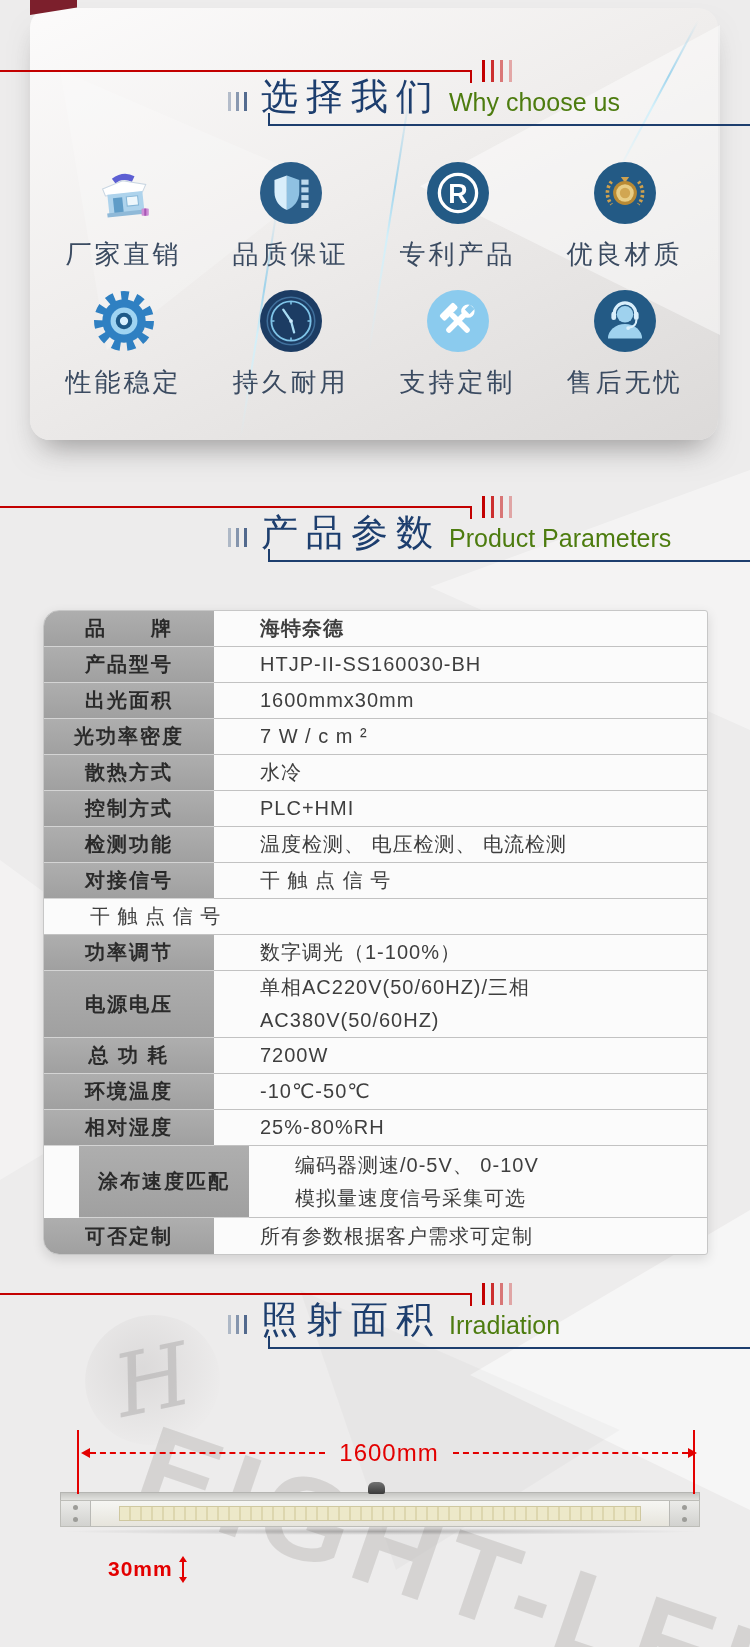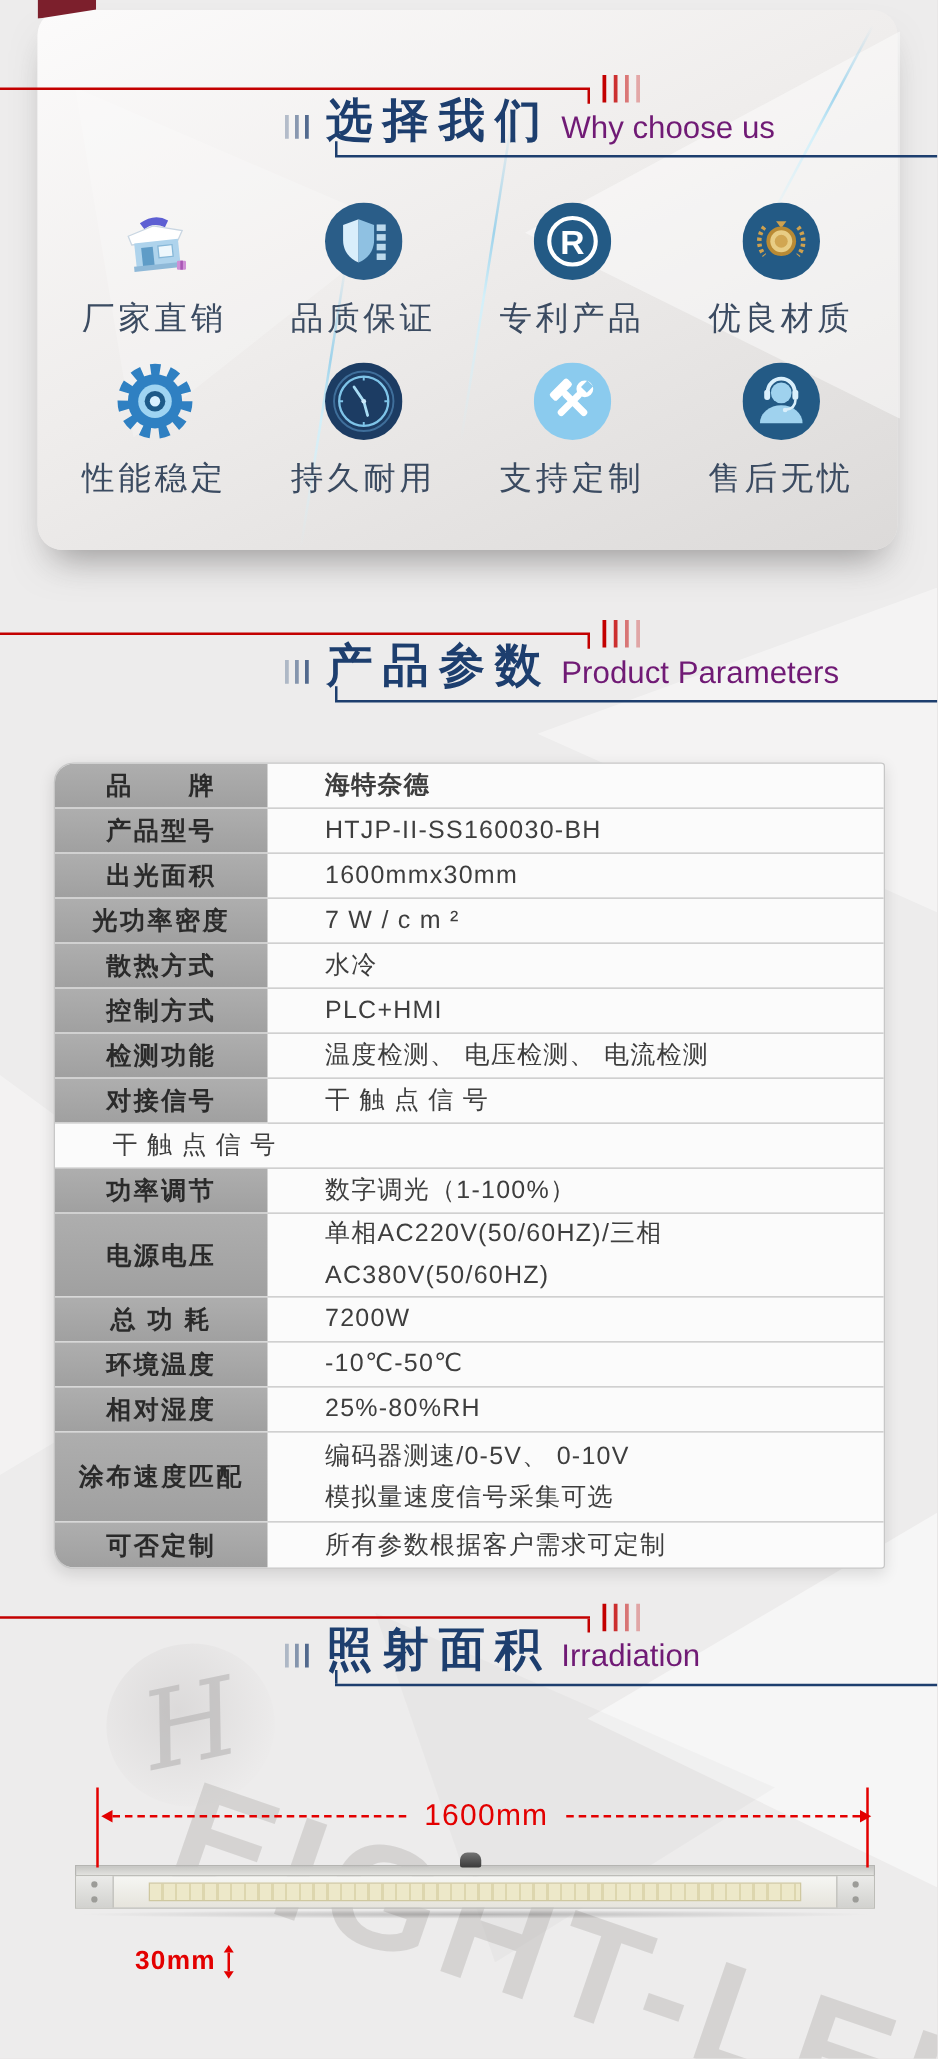--- a/index.html
+++ b/index.html
@@ -42,43 +42,43 @@
   .red-rule::after { content:""; position:absolute; right:0; top:2px; width:2px; height:11px; background:#c30000; }
   .ticks { display:flex; gap:6px; }
   .ticks i { display:block; width:3px; height:22px; }
   .ticks.red { position:absolute; left:482px; top:-2px; }
   .ticks.red i { background:#c30000; }
   .ticks.red i:nth-child(2){opacity:.8} .ticks.red i:nth-child(3){opacity:.5} .ticks.red i:nth-child(4){opacity:.3}
   .title-line { position:absolute; left:228px; top:16px; display:flex; align-items:flex-end; }
   .ticks.navy { gap:5px; margin:0 14px 4px 0; }
   .ticks.navy i { background:#1d3e6e; height:19px; }
   .ticks.navy i:nth-child(1){opacity:.3} .ticks.navy i:nth-child(2){opacity:.5} .ticks.navy i:nth-child(3){opacity:.75}
-  .zh { font-size:37px; font-weight:bold; color:#1d3e6e; letter-spacing:8px; line-height:1; white-space:nowrap; }
-  .en { font-size:25px; color:#701a75; margin-left:8px; line-height:1.05; white-space:nowrap; }
+  .zh { font-size:37px; font-weight:normal; color:#1d3e6e; letter-spacing:8px; line-height:1; white-space:nowrap; }
+  .en { font-size:25px; color:#4d7c0f; margin-left:8px; line-height:1.05; white-space:nowrap; }
   .navy-rule { position:absolute; left:268px; right:0; top:62px; height:2px; background:#1d3e6e; }
   .navy-rule::before { content:""; position:absolute; left:0; top:-11px; width:2px; height:11px; background:#1d3e6e; }
   #hdr-why    { top:62px; }
   #hdr-params { top:498px; }
   #hdr-irr    { top:1285px; }
 
   
   .features { position:absolute; left:40px; top:162px; width:668px;
         display:grid; grid-template-columns:repeat(4,1fr); row-gap:18px; justify-items:center; }
   .feat { display:flex; flex-direction:column; align-items:center; width:158px; }
   .feat-icon { width:62px; height:62px; }
   .feat-icon svg { width:100%; height:100%; display:block; }
   .feat-label { margin-top:13px; font-size:26px; color:#3b4b61; letter-spacing:3px; white-space:nowrap; }
 
   
   .param-table { position:absolute; left:43px; top:610px; width:665px;
         background:#fbfbfb; border:1px solid #c7c7c7; border-radius:16px 3px 3px 16px;
         overflow:hidden; box-shadow:0 4px 12px rgba(0,0,0,.12);
         display:flex; flex-direction:column; }
   .prow { display:flex; min-height:36px; }
-  .prow.tall { min-height:72px; }
+  .prow.tall { min-height:72px;padding-left:35px; }
   .pl { flex:0 0 170px; width:170px; background:linear-gradient(180deg,#aeaeae,#a0a0a0);
         display:flex; align-items:center; justify-content:center;
         font-weight:bold; font-size:20px; color:#2a2a2a; letter-spacing:2px; white-space:pre; }
   .pv { flex:1; display:flex; align-items:center; padding-left:46px;
         font-size:20px; color:#3e3e3e; letter-spacing:1px; white-space:pre-line; line-height:33px; }
   .prow:not(:last-child) .pv { border-bottom:1px solid #c2c2c2; }
   .prow:not(:last-child) .pl { border-bottom:1px solid #d4d4d4; }
   .prow:first-child .pv { font-weight:bold;text-align:right; }
 
   

